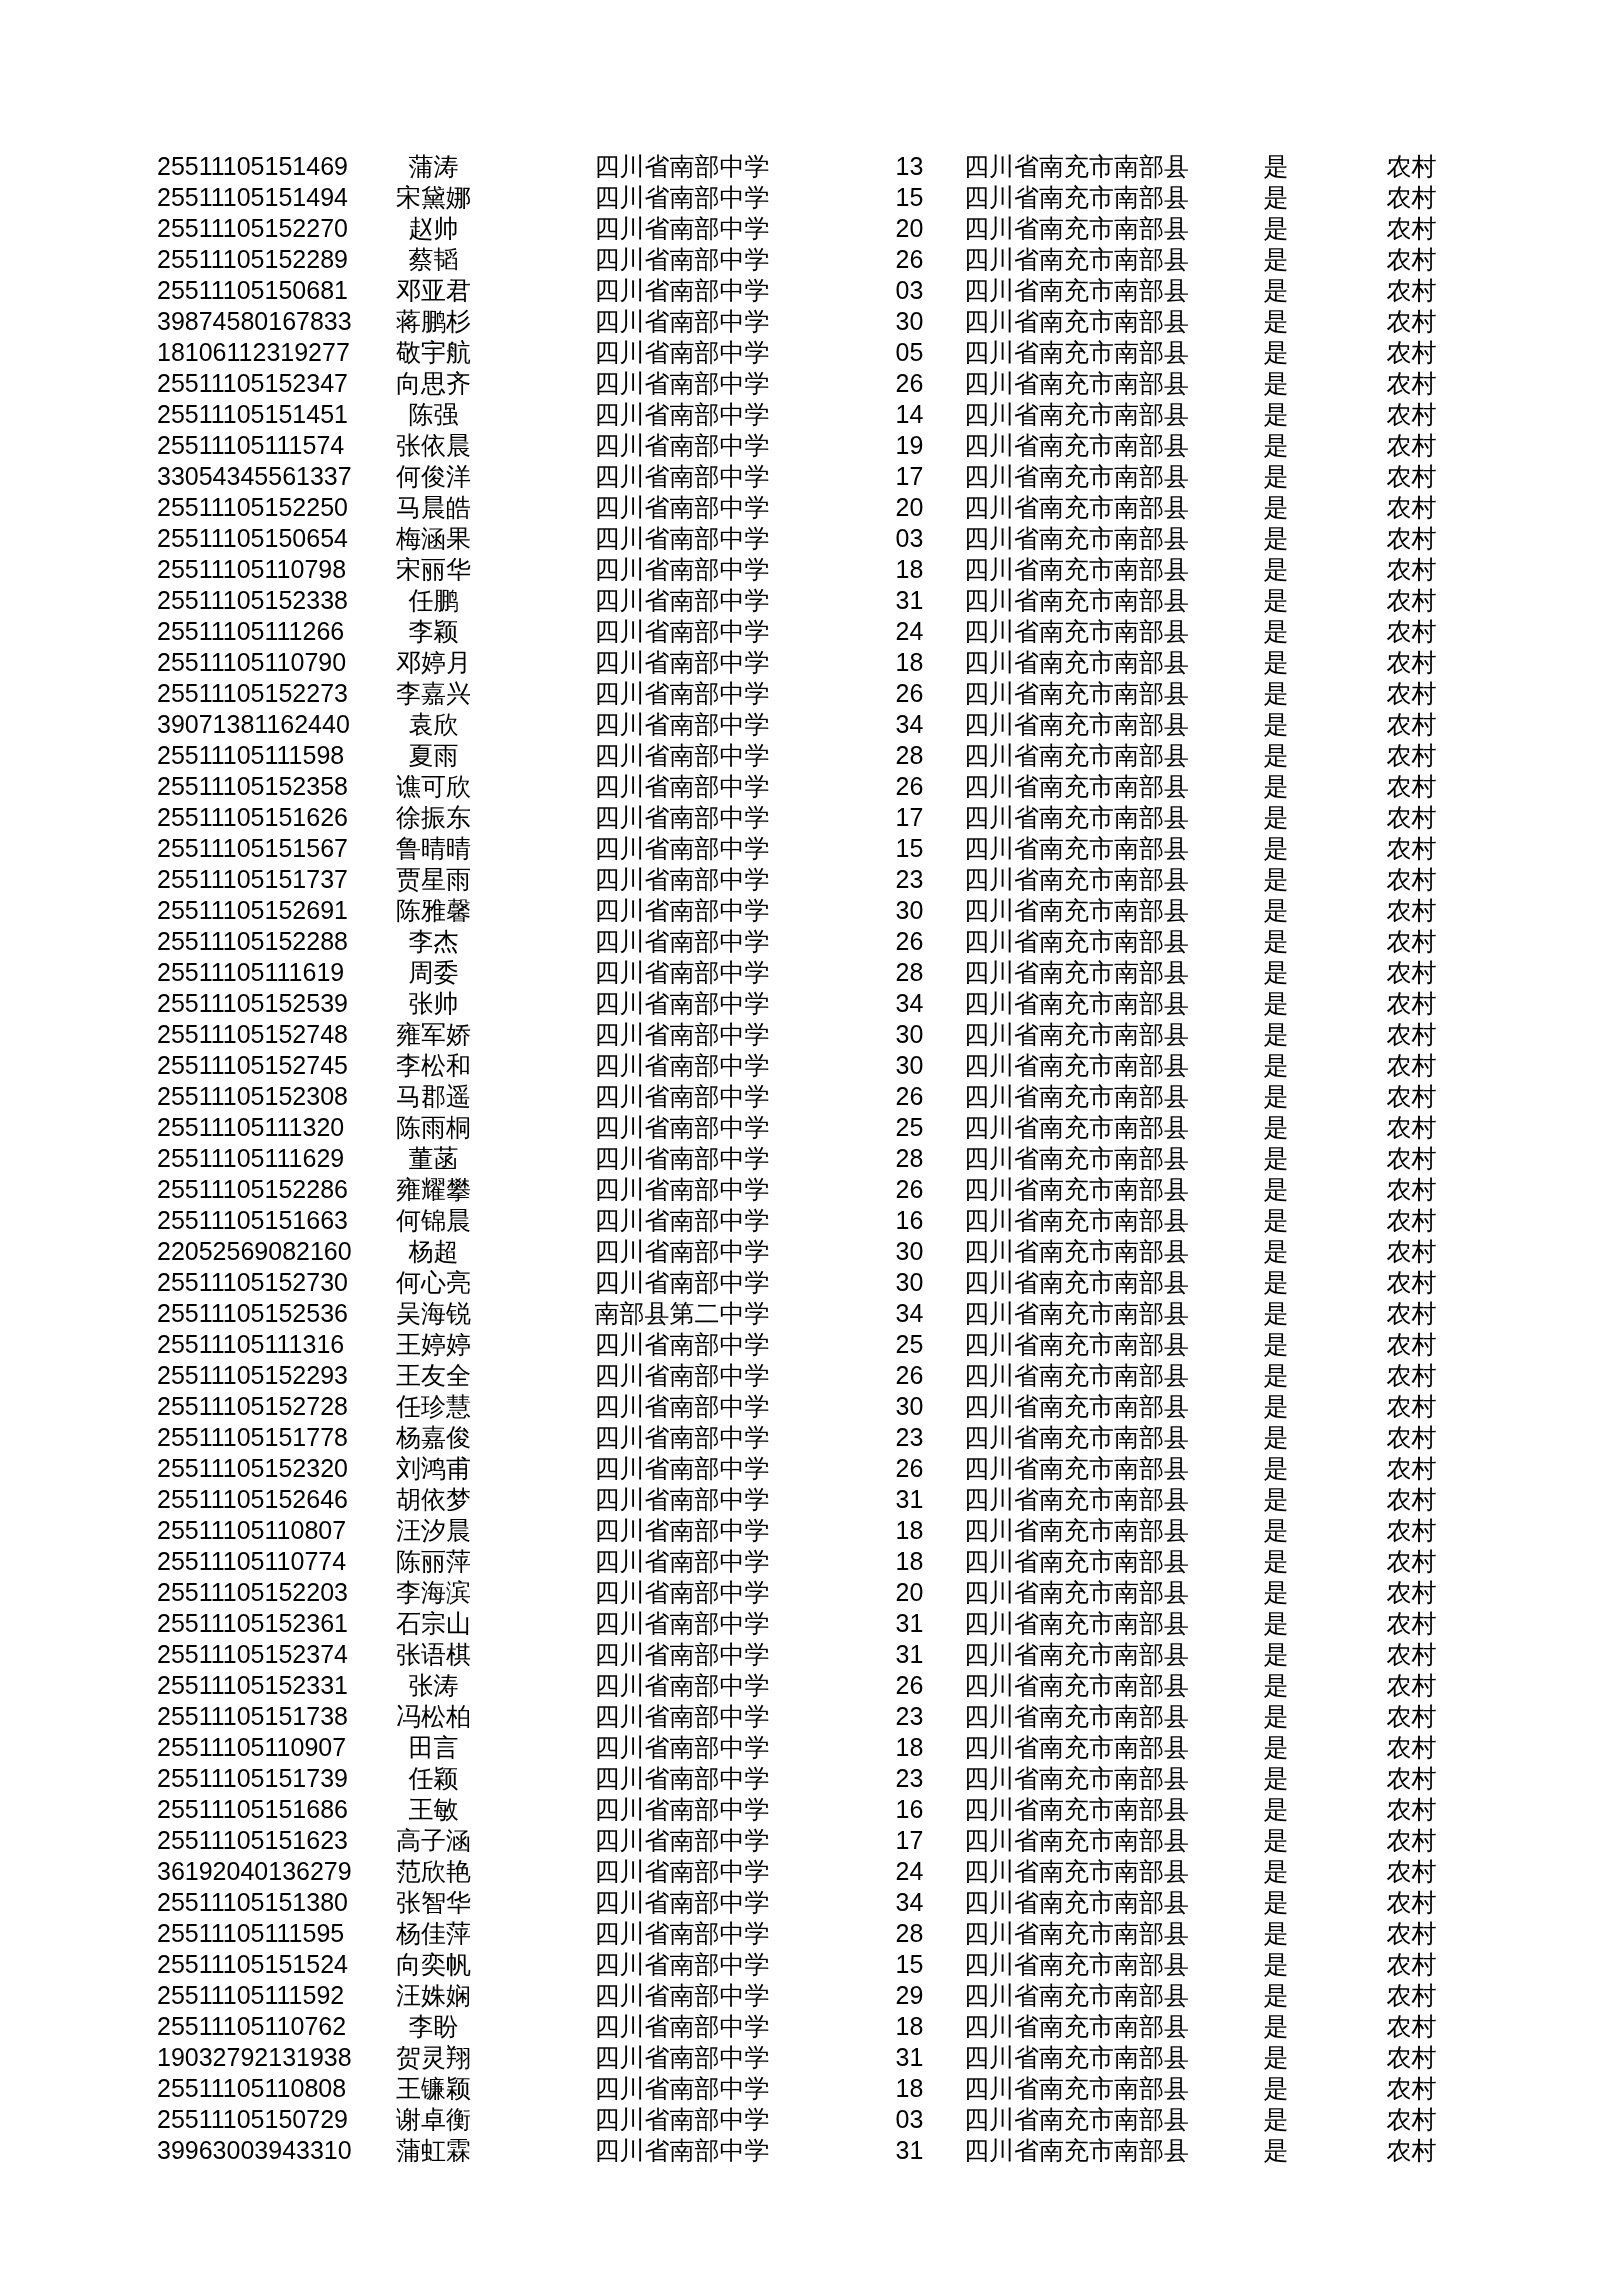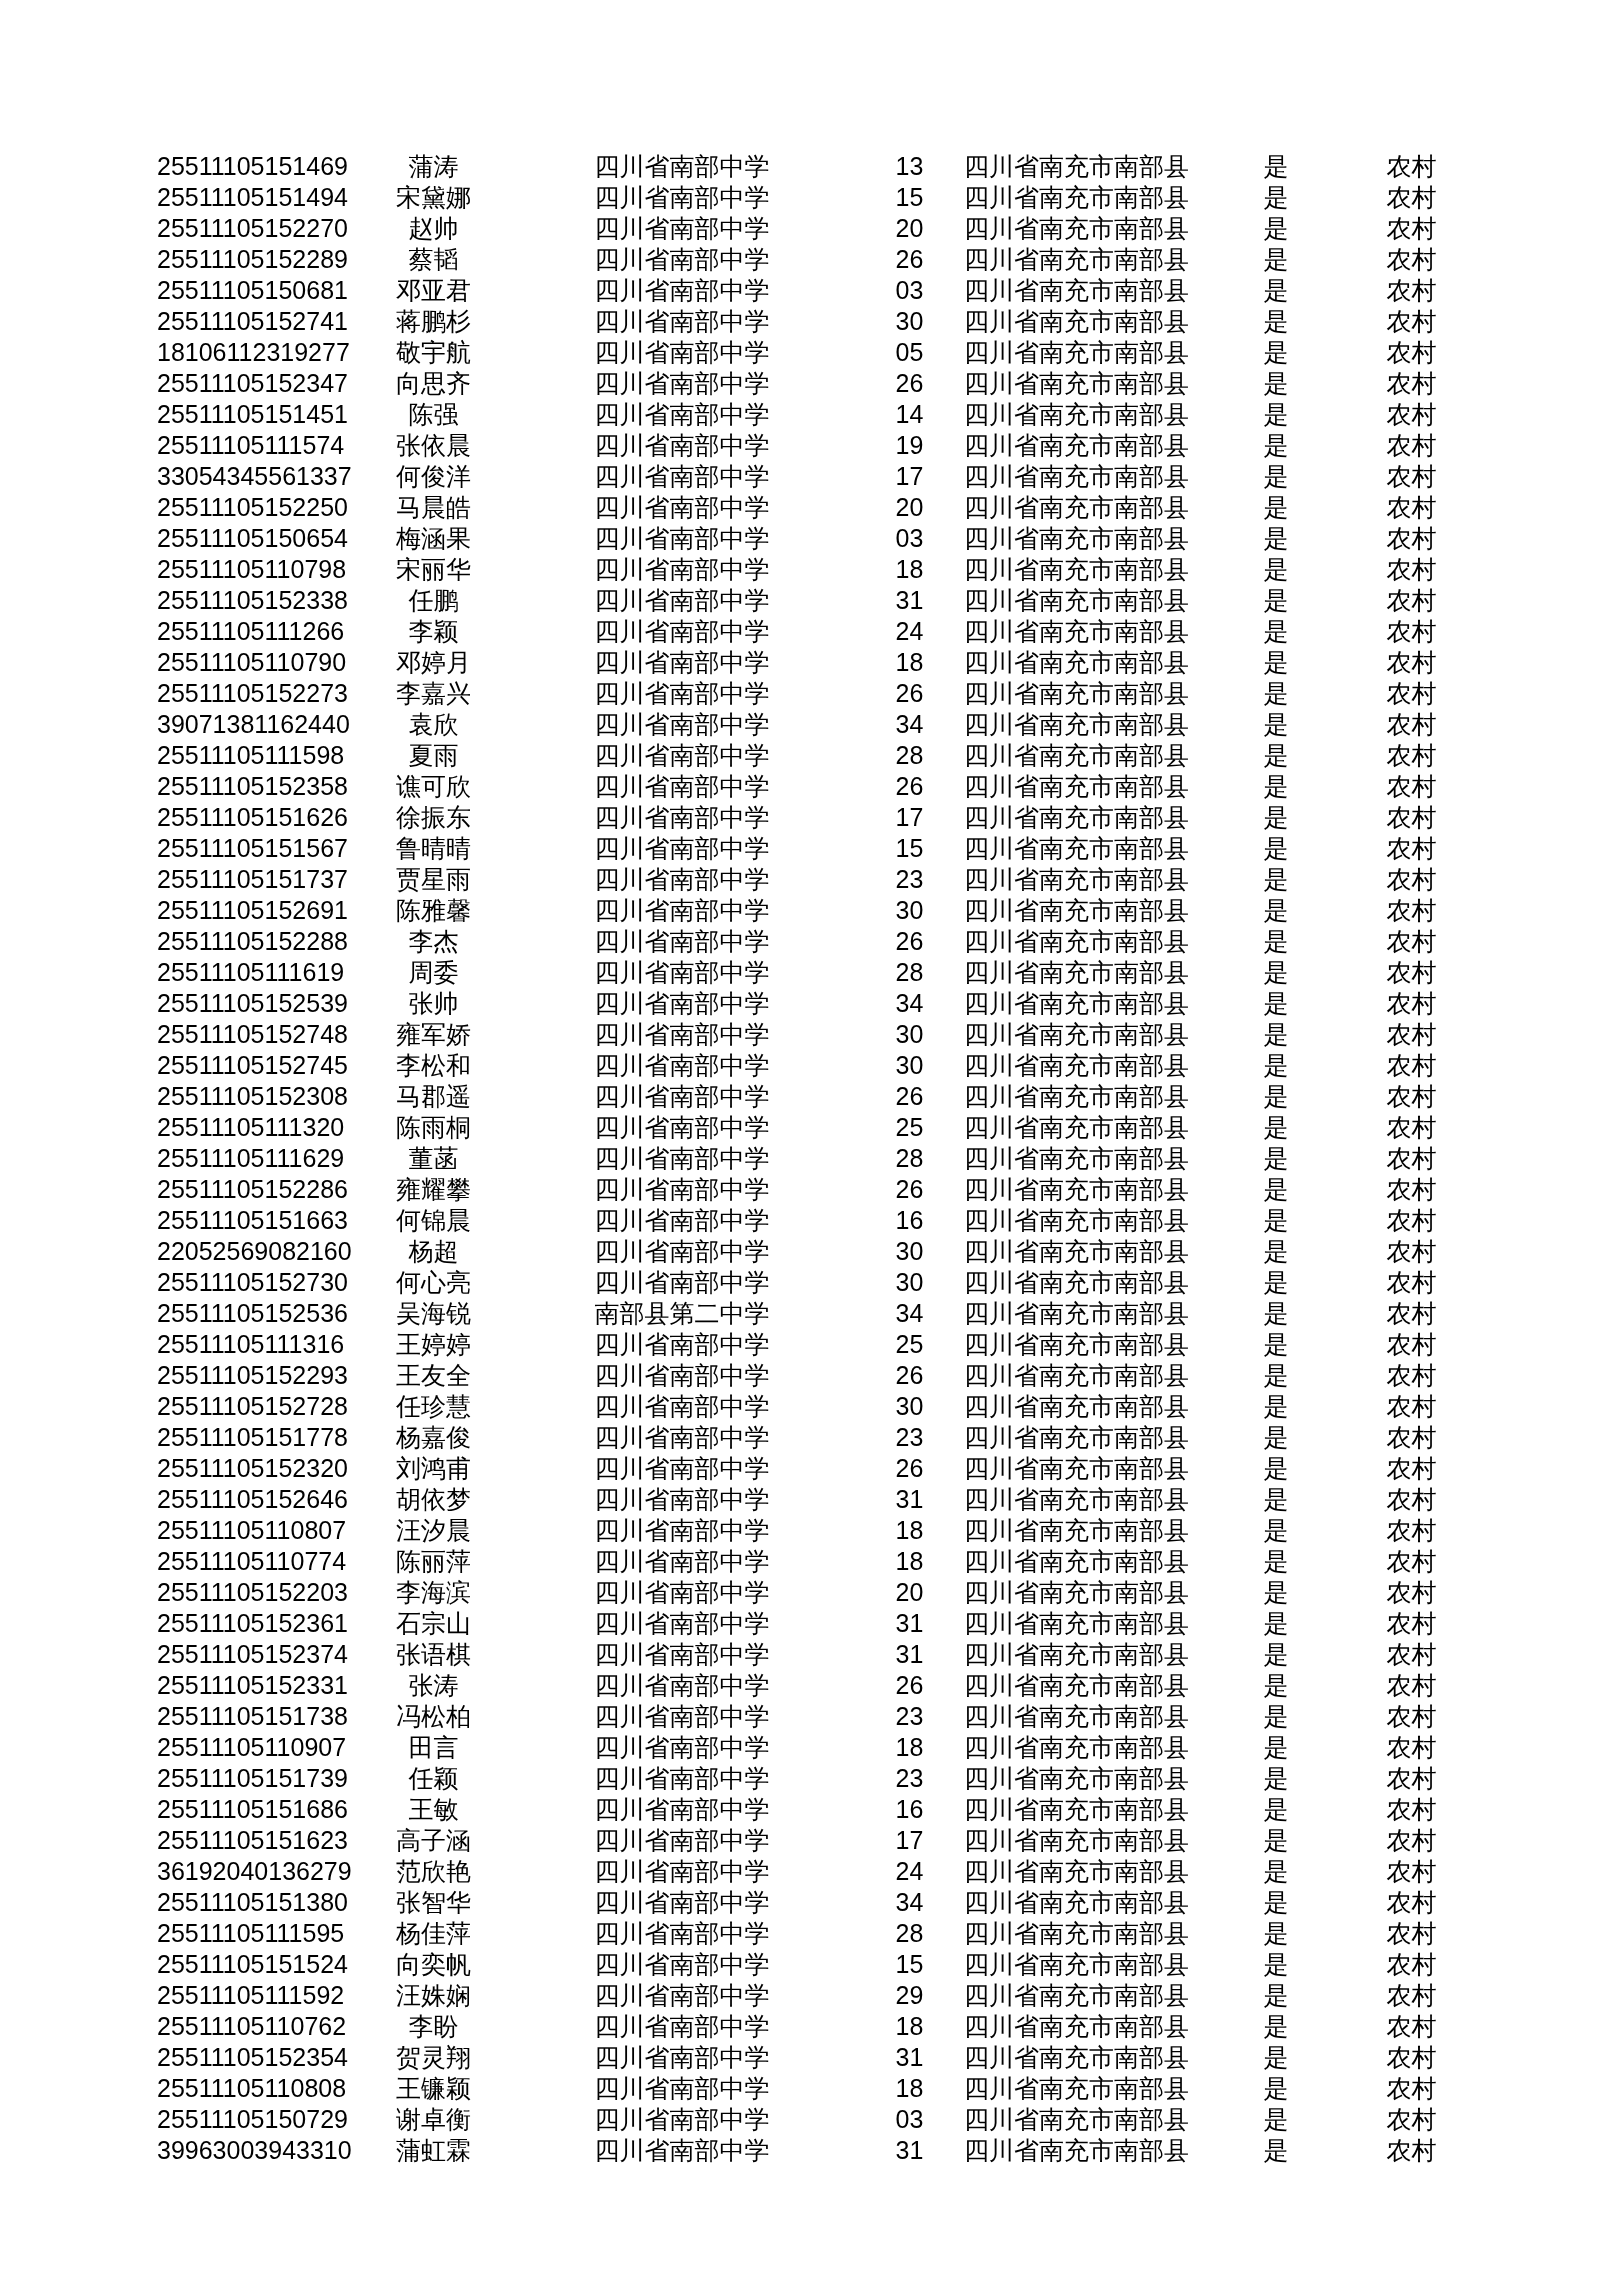--- a/index.html
+++ b/index.html
@@ -81,21 +81,21 @@
     <div class="row">
       <div class="cell c-id">25511105150681</div>
       <div class="cell c-name">邓亚君</div>
       <div class="cell c-school">四川省南部中学</div>
       <div class="cell c-num">03</div>
       <div class="cell c-region">四川省南充市南部县</div>
       <div class="cell c-flag">是</div>
       <div class="cell c-res">农村</div>
     </div>
     <div class="row">
-      <div class="cell c-id">25511105152741</div>
+      <div class="cell c-id">39874580167833</div>
       <div class="cell c-name">蒋鹏杉</div>
       <div class="cell c-school">四川省南部中学</div>
       <div class="cell c-num">30</div>
       <div class="cell c-region">四川省南充市南部县</div>
       <div class="cell c-flag">是</div>
       <div class="cell c-res">农村</div>
     </div>
     <div class="row">
       <div class="cell c-id">18106112319277</div>
       <div class="cell c-name">敬宇航</div>
@@ -585,21 +585,21 @@
     <div class="row">
       <div class="cell c-id">25511105110762</div>
       <div class="cell c-name">李盼</div>
       <div class="cell c-school">四川省南部中学</div>
       <div class="cell c-num">18</div>
       <div class="cell c-region">四川省南充市南部县</div>
       <div class="cell c-flag">是</div>
       <div class="cell c-res">农村</div>
     </div>
     <div class="row">
-      <div class="cell c-id">25511105152354</div>
+      <div class="cell c-id">19032792131938</div>
       <div class="cell c-name">贺灵翔</div>
       <div class="cell c-school">四川省南部中学</div>
       <div class="cell c-num">31</div>
       <div class="cell c-region">四川省南充市南部县</div>
       <div class="cell c-flag">是</div>
       <div class="cell c-res">农村</div>
     </div>
     <div class="row">
       <div class="cell c-id">25511105110808</div>
       <div class="cell c-name">王镰颖</div>

